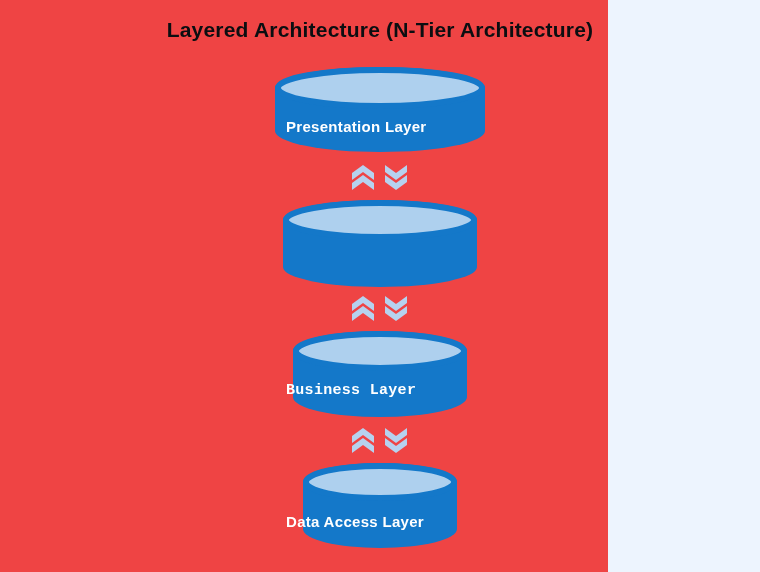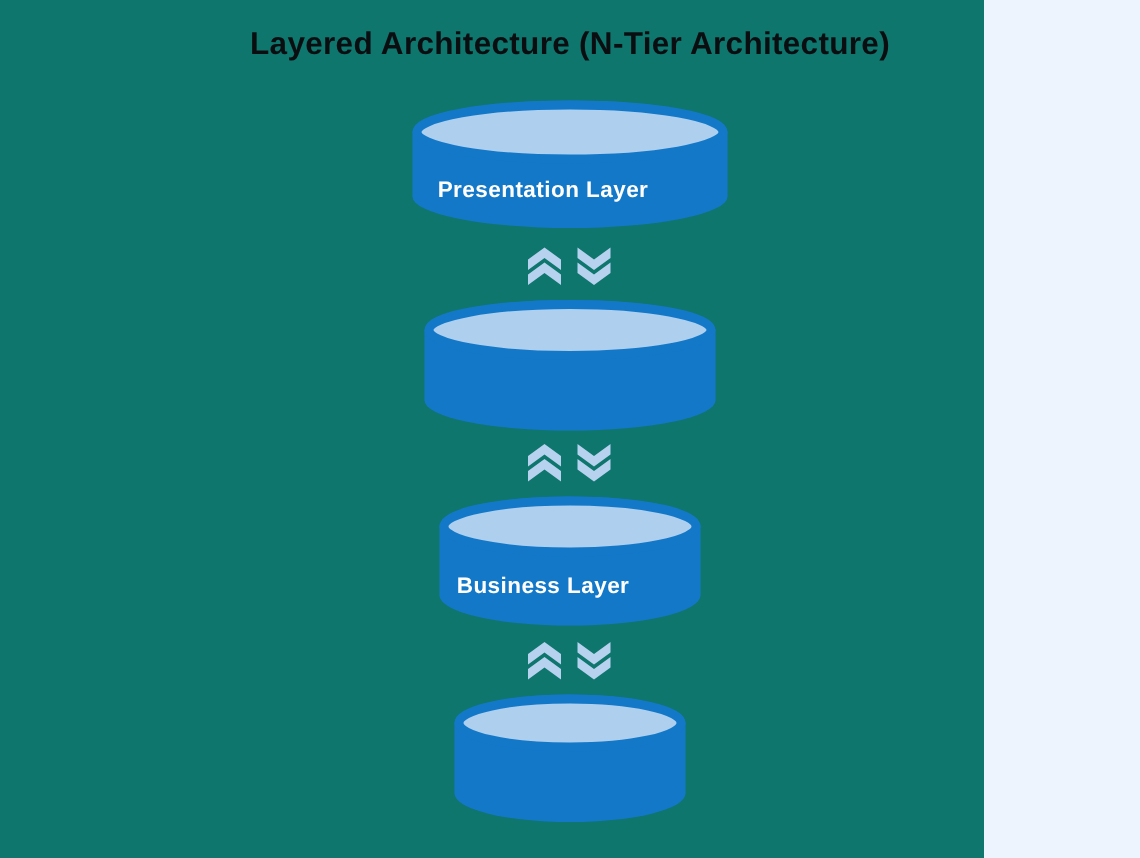--- a/index.html
+++ b/index.html
@@ -3,23 +3,23 @@
 <meta charset="utf-8">
 <style>
   html, body {
     margin: 0;
     padding: 0;
     background: #edf4fe;
     font-family: "Liberation Sans", sans-serif;
   }
   .canvas {
     position: relative;
-    width: 656px;
+    width: 608px;
     height: 572px;
-    background: #0f766e;
+    background: #ef4444;
     overflow: hidden;
   }
   .diagram-svg {
     position: absolute;
     left: 0;
     top: 0;
     width: 760px;
     height: 572px;
   }
   .page-title {
@@ -28,31 +28,30 @@
     top: 18px;
     width: 760px;
     text-align: center;
     font-size: 21px;
     font-weight: 700;
     letter-spacing: 0.2px;
     color: #0b0e11;
   }
   .layer-label {
     position: absolute;
-    left: 252px;
+    left: 286px;
     width: 220px;
-    text-align: center;
     font-size: 15px;
     font-weight: 600;
     letter-spacing: 0.3px;
     color: #ffffff;
   }
   .label-1 { top: 118px; }
   .label-2 { top: 249px; }
-  .label-3 { top: 382px; }
+  .label-3 { top: 382px; font-family: Liberation Mono, monospace; }
   .label-4 { top: 513px; }
 
   .cyl-body { fill: #1478c9; }
   .cyl-top  { fill: #aed0ee; stroke: #1478c9; stroke-width: 6; }
   .chev     { fill: #b6d2ef; }
 </style>
 </head>
 <body>
 
 <div class="canvas">
@@ -105,14 +104,15 @@
       <path class="cyl-body" d="M303,482 L303,529 A77,19 0 0 0 457,529 L457,482 A77,19 0 0 0 303,482 Z"></path>
       <ellipse class="cyl-top" cx="380" cy="482" rx="74" ry="16"></ellipse>
     </g>
 
   </svg>
 
   <div class="page-title">Layered Architecture (N-Tier Architecture)</div>
 
   <div class="layer-label label-1">Presentation Layer</div>
   <div class="layer-label label-3">Business Layer</div>
+  <div class="layer-label label-4">Data Access Layer</div>
 
 </div>
 
 </body></html>

